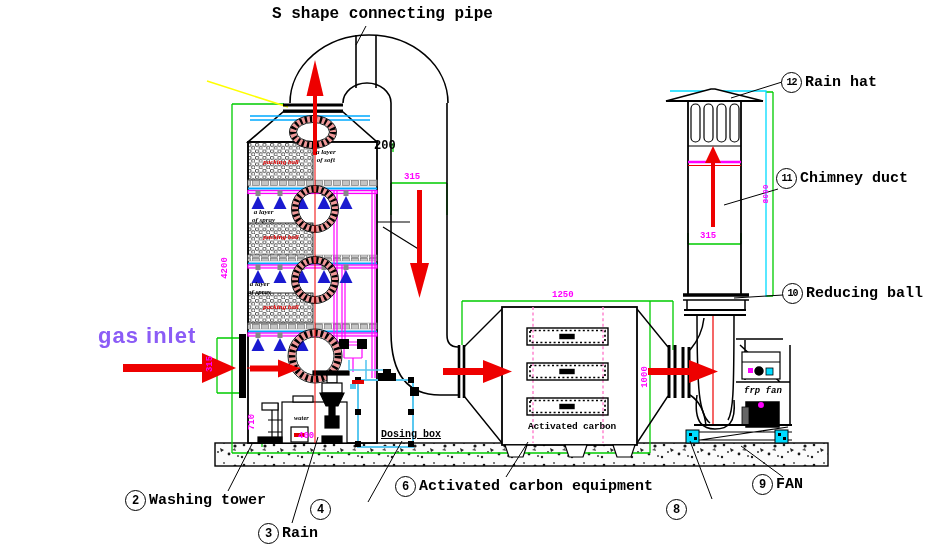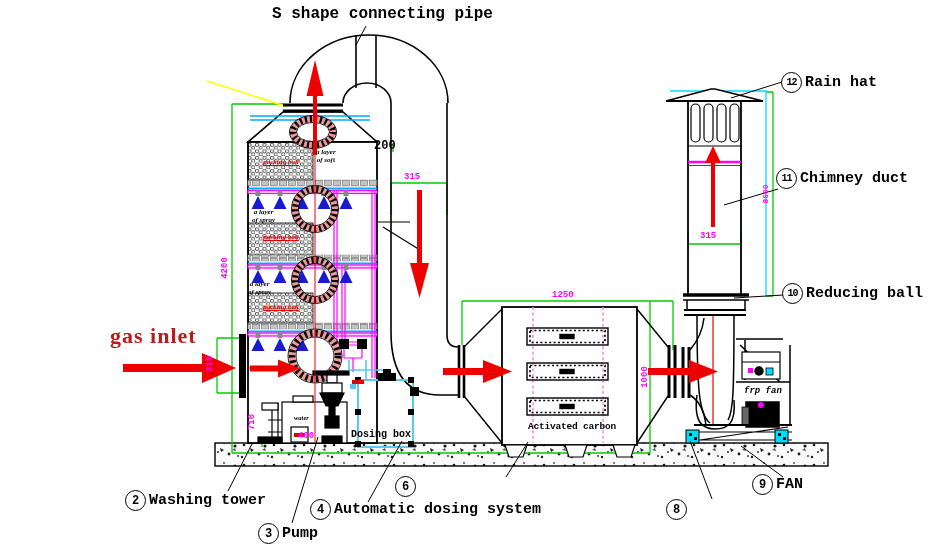--- a/index.html
+++ b/index.html
@@ -1,32 +1,32 @@
 <!DOCTYPE html>
 <html><head>
 <meta charset="utf-8">
 <style>
   html,body{margin:0;padding:0;background:#ffffff;}
   #stage{position:relative;width:940px;height:559px;background:#ffffff;overflow:hidden;
          font-family:"Liberation Mono",monospace;}
   #stage svg{position:absolute;left:0;top:0;}
   .lbl{position:absolute;font-family:"Liberation Mono",monospace;font-weight:bold;color:#000;
        white-space:nowrap;line-height:1.1;}
-  .gas{font-family:Liberation Serif, serif;font-weight:bold;color:#b91c1c;font-size:22px;letter-spacing:1px;margin-left:12px;}
+  .gas{font-family:Liberation Sans, sans-serif;font-weight:bold;color:#8b5cf6;font-size:22px;letter-spacing:1px;}
   .callout{position:absolute;display:flex;align-items:center;font:bold 15px "Liberation Mono",monospace;
            color:#000;white-space:nowrap;}
   .cnum{display:inline-flex;align-items:center;justify-content:center;flex:none;
         width:19px;height:19px;border:1.7px solid #000;border-radius:50%;
         font:bold 12px "Liberation Mono",monospace;margin-right:3px;background:#fff;}
   .w2 .cnum{font-size:10px;letter-spacing:-1px;}
   .dim{position:absolute;color:#ff00ff;font:bold 9px "Liberation Mono",monospace;
        white-space:nowrap;text-align:center;}
   .rot{transform:rotate(-90deg);transform-origin:center;width:40px;height:12px;}
   .tiny-red{position:absolute;color:#e00000;font:bold italic 7px "Liberation Serif",serif;
-            text-align:center;width:62px;white-space:nowrap;text-decoration:underline;}
+            text-align:center;width:62px;white-space:nowrap;}
   .tiny-blk{position:absolute;color:#000;font:bold italic 7px "Liberation Serif",serif;
             text-align:center;line-height:8px;white-space:nowrap;}
   .eqp{position:absolute;color:#000;font-weight:bold;white-space:nowrap;font-family:"Liberation Mono",monospace;}
 </style>
 </head>
 <body>
 
 <div id="stage">
 
 <svg width="940" height="559" viewBox="0 0 940 559">
@@ -313,28 +313,28 @@
 
 <div class="lbl" style="left:272px;top:6px;font-size:16px;">S shape connecting pipe</div>
 <div class="lbl gas" style="left:98px;top:324px;">gas inlet</div>
 
 <div class="callout" style="left:125px;top:490px;">
   <span class="cnum">2</span>
   <span>Washing tower</span>
 </div>
 <div class="callout" style="left:258px;top:523px;">
   <span class="cnum">3</span>
-  <span>Pump</span>
+  <span>Rain</span>
 </div>
 <div class="callout" style="left:310px;top:499px;">
   <span class="cnum">4</span>
-  <span>Automatic dosing system</span>
 </div>
 <div class="callout" style="left:395px;top:476px;">
   <span class="cnum">6</span>
+  <span>Activated carbon equipment</span>
 </div>
 <div class="callout" style="left:666px;top:499px;">
   <span class="cnum">8</span>
 </div>
 <div class="callout" style="left:752px;top:474px;">
   <span class="cnum">9</span>
   <span>FAN</span>
 </div>
 <div class="callout w2" style="left:782px;top:283px;">
   <span class="cnum">10</span>
@@ -369,17 +369,17 @@
 </div>
 <div class="tiny-blk" style="left:252px;top:208px;">
   <div>a layer</div>
   <div>of spray</div>
 </div>
 <div class="tiny-blk" style="left:248px;top:280px;">
   <div>a layer</div>
   <div>of spray</div>
 </div>
 <div class="tiny-blk" style="left:294px;top:414px;font-size:6.5px;">water</div>
-<div class="eqp" style="left:351px;top:429px;font-size:10px;">Dosing box</div>
+<div class="eqp" style="left:381px;top:429px;font-size:10px;text-decoration:underline;">Dosing box</div>
 <div class="eqp" style="left:528px;top:421px;font-size:9.5px;letter-spacing:-0.2px;">Activated carbon</div>
 <div class="eqp" style="left:744px;top:386px;font-size:9px;font-style:italic;">frp fan</div>
 
 </div>
 
 </body></html>

